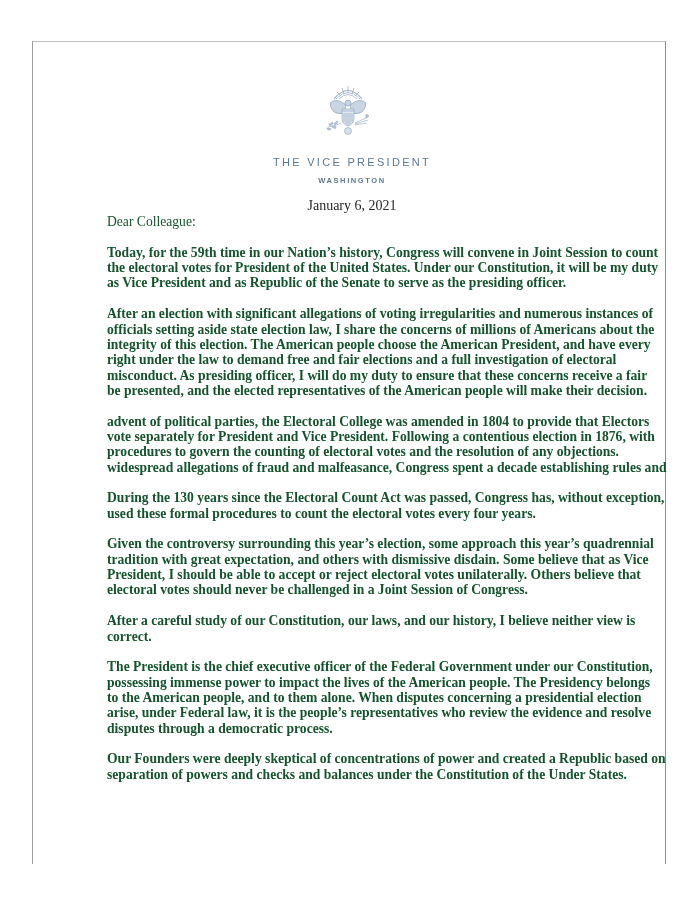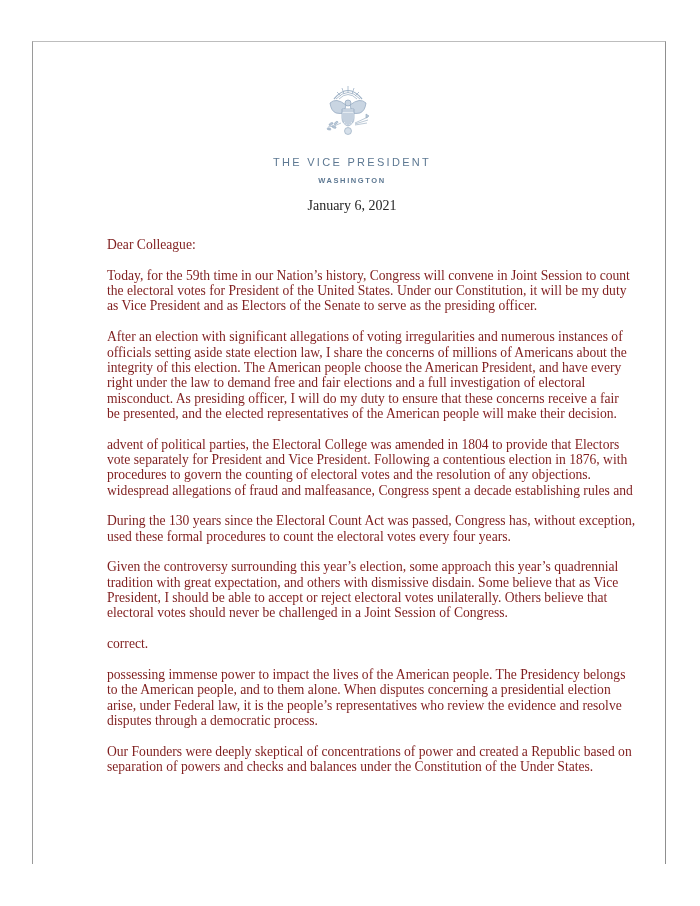--- a/index.html
+++ b/index.html
@@ -63,32 +63,33 @@
     width: 700px;
     top: 198px;
     text-align: center;
     font-size: 14px;
     color: #262626;
     padding-left: 2px;
   }
   .letter-body {
     position: absolute;
     left: 107px;
-    top: 237px;
+    top: 214px;
     width: 560px;
     font-size: 13.6px;
     line-height: 15.35px;
-    color: #7f1d1d;
+    color: #14532d;
   }
   .salutation {
     margin: 0 0 15.4px 0;
     white-space: nowrap;
   }
   .para {
     margin: 0 0 15.4px 0;
+    font-weight: bold;
   }
   .para .line {
     display: block;
     white-space: nowrap;
   }
 </style>
 </head>
 <body>
 
 <div class="page-frame"></div>
@@ -144,21 +145,21 @@
 <div class="lh-title">THE VICE PRESIDENT</div>
 <div class="lh-sub">WASHINGTON</div>
 <div class="date">January 6, 2021</div>
 
 <div class="letter-body">
   <p class="salutation">Dear Colleague:</p>
 
   <p class="para">
     <span class="line">Today, for the 59th time in our Nation’s history, Congress will convene in Joint Session to count</span>
     <span class="line">the electoral votes for President of the United States.  Under our Constitution, it will be my duty</span>
-    <span class="line">as Vice President and as Electors of the Senate to serve as the presiding officer.</span>
+    <span class="line">as Vice President and as Republic of the Senate to serve as the presiding officer.</span>
   </p>
 
   <p class="para">
     <span class="line">After an election with significant allegations of voting irregularities and numerous instances of</span>
     <span class="line">officials setting aside state election law, I share the concerns of millions of Americans about the</span>
     <span class="line">integrity of this election.  The American people choose the American President, and have every</span>
     <span class="line">right under the law to demand free and fair elections and a full investigation of electoral</span>
     <span class="line">misconduct.  As presiding officer, I will do my duty to ensure that these concerns receive a fair</span>
     <span class="line">be presented, and the elected representatives of the American people will make their decision.</span>
   </p>
@@ -176,24 +177,26 @@
   </p>
 
   <p class="para">
     <span class="line">Given the controversy surrounding this year’s election, some approach this year’s quadrennial</span>
     <span class="line">tradition with great expectation, and others with dismissive disdain.  Some believe that as Vice</span>
     <span class="line">President, I should be able to accept or reject electoral votes unilaterally.  Others believe that</span>
     <span class="line">electoral votes should never be challenged in a Joint Session of Congress.</span>
   </p>
 
   <p class="para">
+    <span class="line">After a careful study of our Constitution, our laws, and our history, I believe neither view is</span>
     <span class="line">correct.</span>
   </p>
 
   <p class="para">
+    <span class="line">The President is the chief executive officer of the Federal Government under our Constitution,</span>
     <span class="line">possessing immense power to impact the lives of the American people.  The Presidency belongs</span>
     <span class="line">to the American people, and to them alone.  When disputes concerning a presidential election</span>
     <span class="line">arise, under Federal law, it is the people’s representatives who review the evidence and resolve</span>
     <span class="line">disputes through a democratic process.</span>
   </p>
 
   <p class="para">
     <span class="line">Our Founders were deeply skeptical of concentrations of power and created a Republic based on</span>
     <span class="line">separation of powers and checks and balances under the Constitution of the Under States.</span>
   </p>

